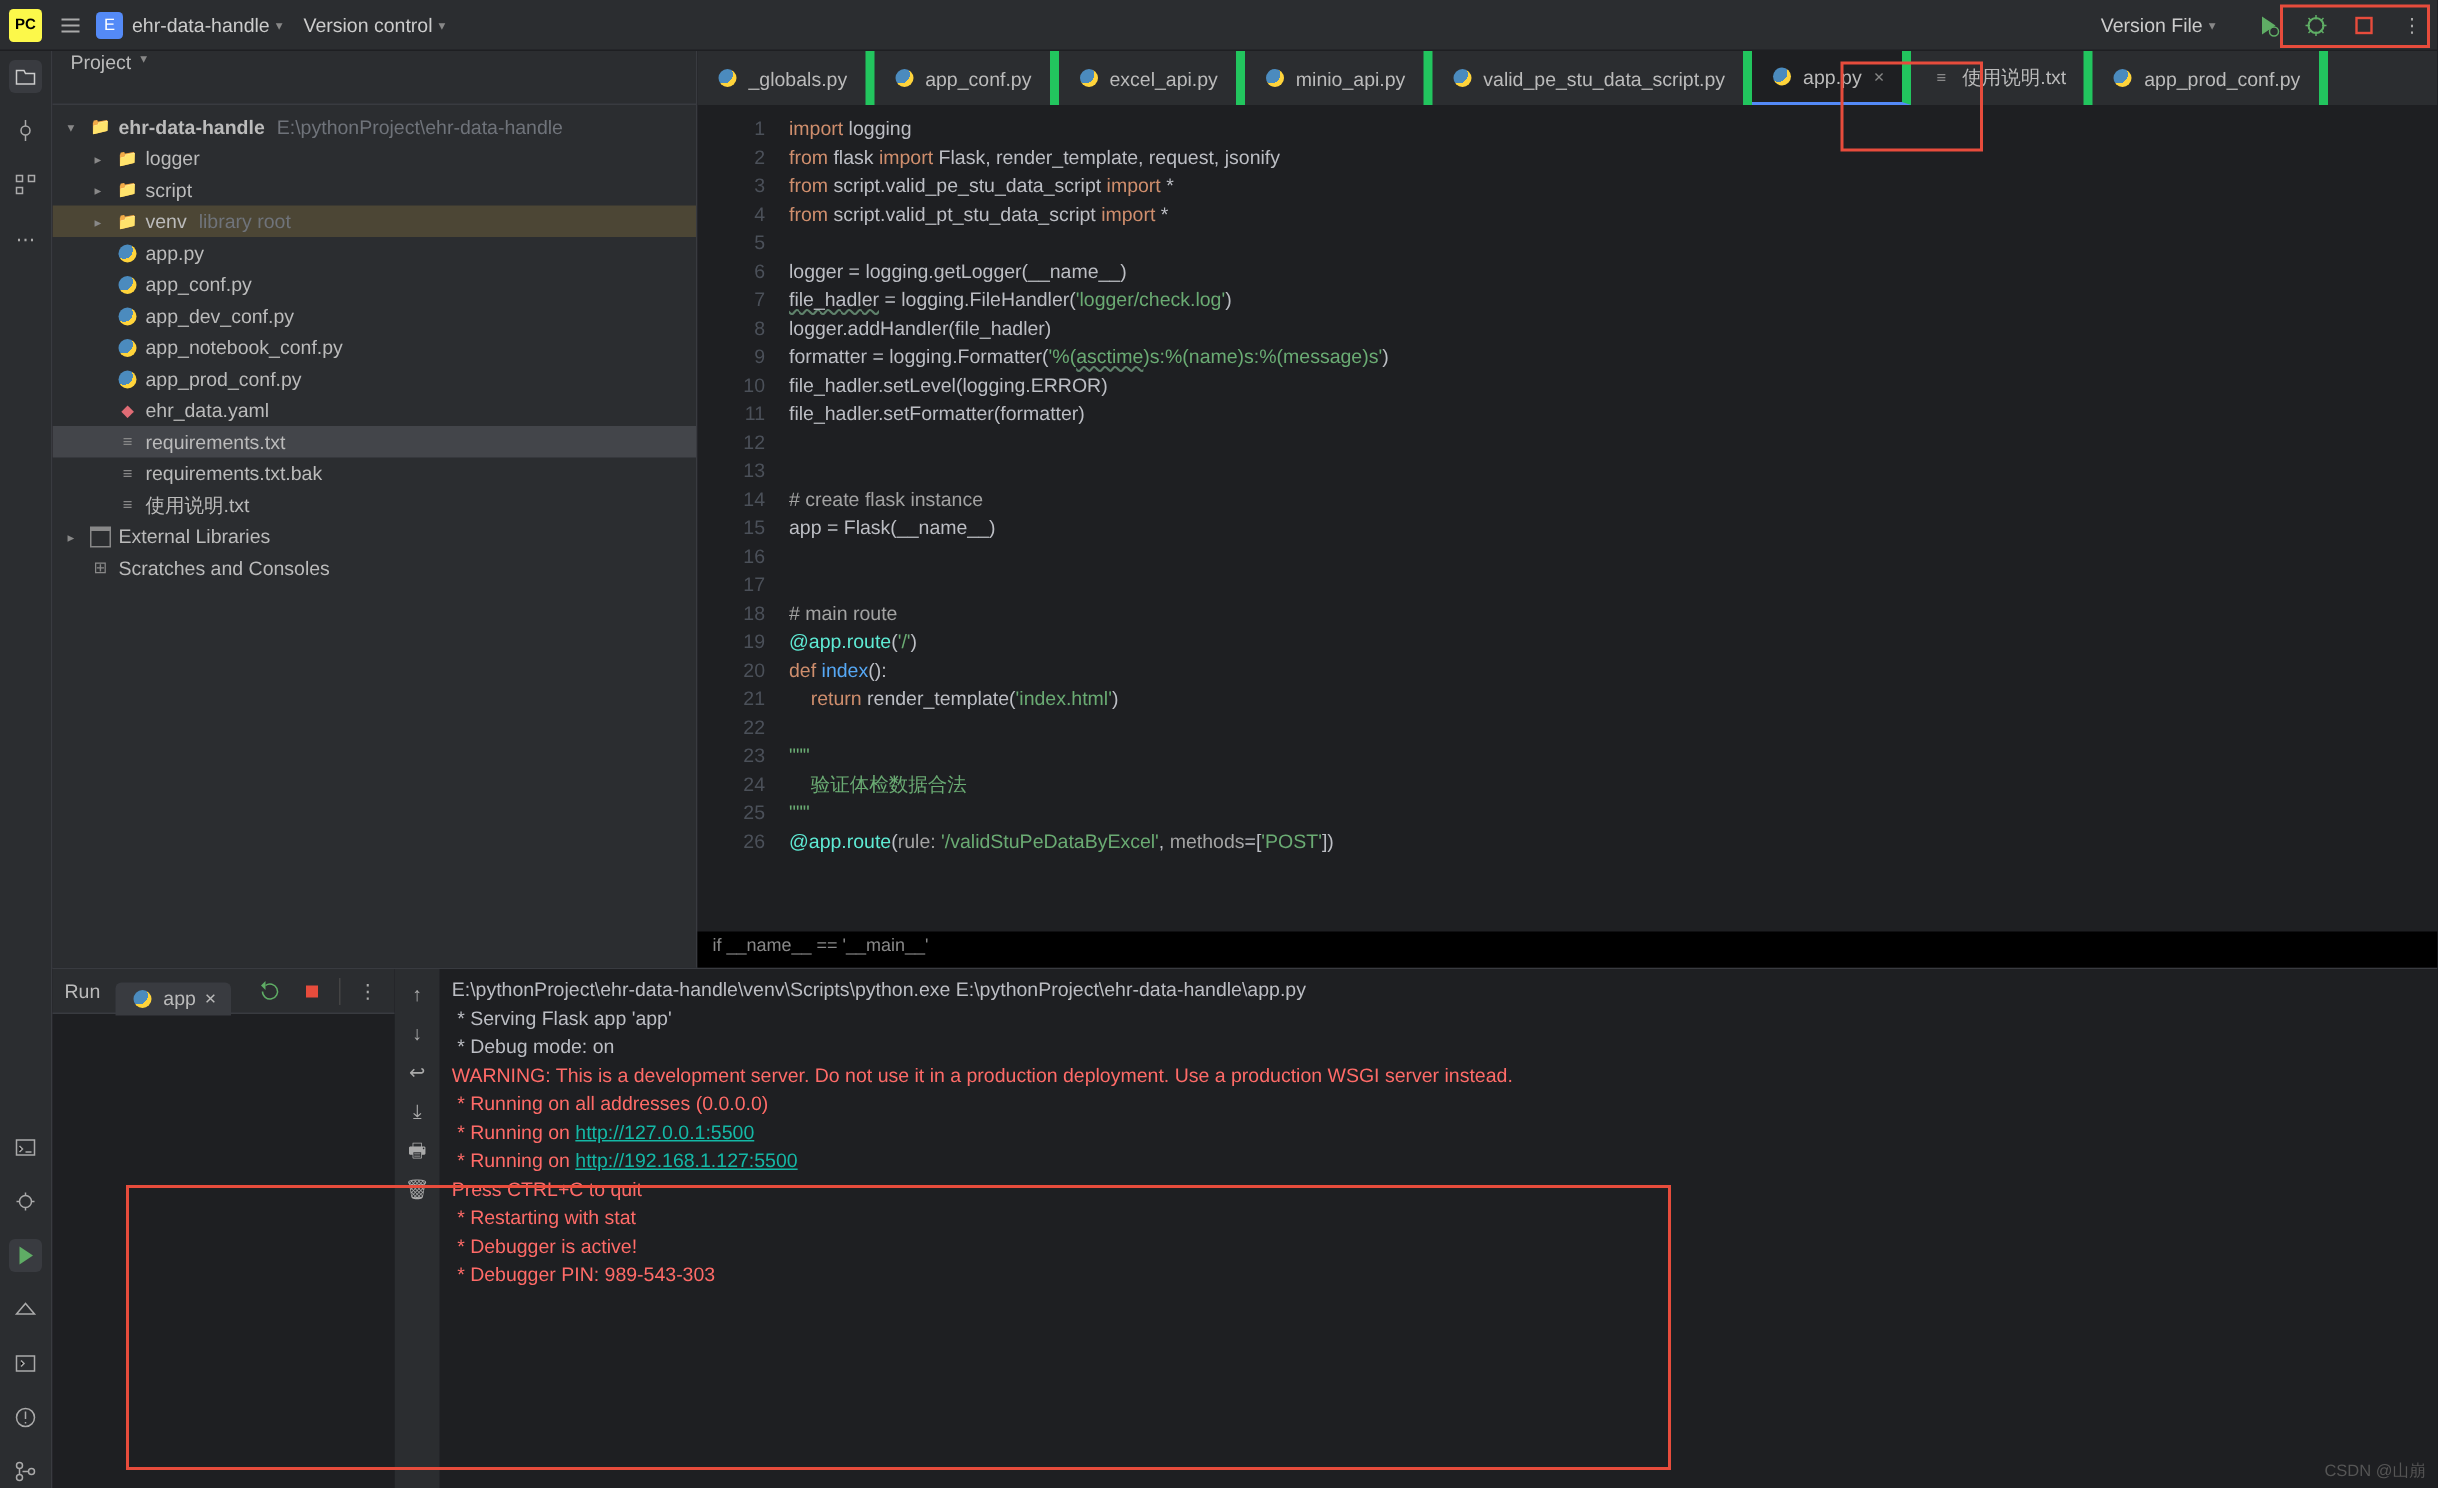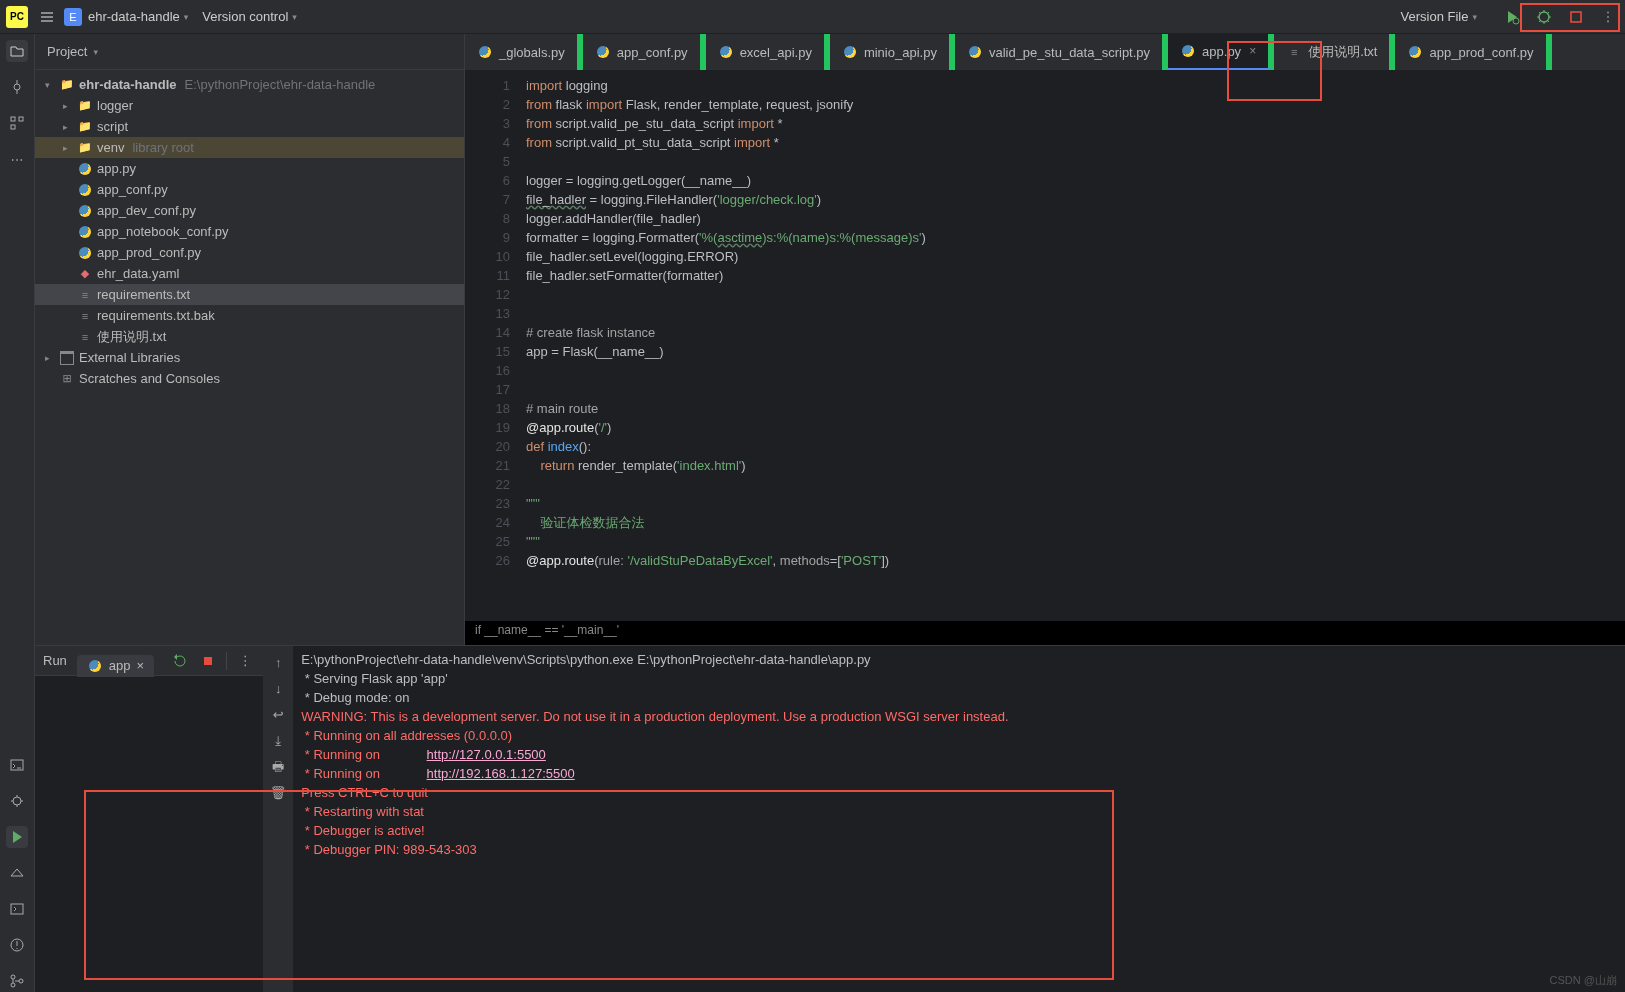--- a/index.html
+++ b/index.html
@@ -14,21 +14,21 @@
 .top-icon { width:22px;height:22px;display:flex;align-items:center;justify-content:center;cursor:pointer;color:#aaa;}
 .top-icon.green { color:#5fad65;}
 .red-box { position:absolute;border:2px solid #e74c3c;pointer-events:none;z-index:50;}
 .layout { display:flex;height:calc(100% - 34px);}
 .left-rail { width:35px;background:#2b2d30;border-right:1px solid #393b40;display:flex;flex-direction:column;align-items:center;padding-top:6px;gap:14px;}
 .rail-icon { width:22px;height:22px;display:flex;align-items:center;justify-content:center;color:#aaa;cursor:pointer;}
 .rail-icon.active { background:#393b40;border-radius:4px;}
 .main-col { flex:1;display:flex;flex-direction:column;}
 .upper { flex:1;display:flex;min-height:0;border-bottom:1px solid #393b40;}
 .project-panel { width:430px;background:#2b2d30;border-right:1px solid #393b40;display:flex;flex-direction:column;}
-.proj-header { height:36px;display:flex;align-items:center;padding:0 12px;border-bottom:1px solid #393b40;}
+.proj-header { height:36px;display:flex;align-items:flex-start;padding:0 12px;border-bottom:1px solid #393b40;}
 .proj-header .chev{margin-left:6px;font-size:9px;color:#888;}
 .tree { padding:4px 0;overflow:auto;font-size:13px;}
 .tree-row { display:flex;align-items:center;height:21px;padding-left:10px;cursor:pointer;gap:4px;}
 .tree-row.selected{background:#43454a;}
 .tree-row.highlight{background:#4c4635;}
 .indent1{padding-left:28px;}
 .twisty{width:10px;color:#888;font-size:9px;}
 .fico{width:16px;height:16px;display:inline-flex;align-items:center;justify-content:center;font-size:11px;}
 .fico.dir{color:#ced0d6;}
 .fico.py::before{content:"";width:12px;height:12px;border-radius:50%;background:radial-gradient(circle at 30% 30%,#4b8bbe 50%,#ffd43b 50%);} 
@@ -37,35 +37,35 @@
 .fico.lib::before{content:"";width:12px;height:10px;border:1px solid #888;border-top:3px solid #888;}
 .tree-row .path{color:#6f737a;margin-left:4px;}
 .editor-area { flex:1;display:flex;flex-direction:column;background:#1e1f22;min-width:0;}
 .tabs { height:36px;display:flex;align-items:stretch;background:#2b2d30;overflow:hidden;}
 .tab { display:flex;align-items:center;padding:0 12px;gap:6px;color:#bbb;border-right:6px solid #22c55e;cursor:pointer;font-size:13px;white-space:nowrap;}
 .tab.active{background:#1e1f22;border-bottom:2px solid #548af7;}
 .tab .close{color:#888;font-size:12px;margin-left:2px;}
 .code-wrap { flex:1;display:flex;overflow:hidden;font-family:"JetBrains Mono",Consolas,monospace;font-size:13px;line-height:19px;}
 .gutter{width:55px;text-align:right;padding:6px 10px 0 0;color:#4b5059;user-select:none;}
 .code{flex:1;padding:6px 0 0 6px;overflow:auto;white-space:pre;color:#bcbec4;}
-.kw{color:#cf8e6d;} .str{color:#6aab73;} .cm{color:#a3a3a3;} .fn{color:#56a8f5;} .dec{color:#e5e5e5;}
+.kw{color:#cf8e6d;} .str{color:#6aab73;} .cm{color:#a3a3a3;} .fn{color:#56a8f5;} .dec{color:#5eead4;}
 .ul{text-decoration:underline wavy #5f826b;}
 .crumb{height:24px;padding:2px 10px;color:#888;font-size:12px;background:#000000;}
 .run-panel { height:346px;display:flex;flex-direction:row;background:#1e1f22;}
 .run-header { height:30px;display:flex;align-items:center;background:#2b2d30;padding:0 8px;border-bottom:1px solid #393b40;}
 .run-header .title{margin-right:10px;}
 .run-tab{display:flex;align-items:center;gap:6px;background:#393b40;padding:3px 10px;border-radius:4px 4px 0 0;position:relative;top:5px;}
 .run-toolbar{height:30px;display:flex;align-items:center;padding:0 8px;gap:8px;background:#2b2d30;border-bottom:1px solid #393b40;}
 .tb-icon{width:20px;height:20px;display:flex;align-items:center;justify-content:center;cursor:pointer;color:#aaa;}
 .tb-icon.stop{color:#e74c3c;}
 .run-body{flex:1;display:flex;overflow:hidden;font-family:Consolas,monospace;font-size:13px;line-height:19px;}
 .run-gutter{width:30px;display:flex;flex-direction:column;align-items:center;padding-top:6px;gap:6px;background:#2b2d30;}
 .console{flex:1;padding:4px 8px;overflow:auto;white-space:pre;color:#bcbec4;}
 .console .red{color:#ff6b68;}
-.console .link{color:#f9a8d4;text-decoration:underline;cursor:pointer;margin-left:43px;}
+.console .link{color:#14b8a6;text-decoration:underline;cursor:pointer;}
 .watermark{position:absolute;right:8px;bottom:4px;color:#555;font-size:11px;}
 svg{width:16px;height:16px;}
 </style>
 </head>
 <body>
 
 <div class="red-box" style="top:3px;right:5px;width:100px;height:29px;"></div>
 <div class="red-box" style="top:41px;left:1227px;width:95px;height:60px;"></div>
 <div class="red-box" style="top:790px;left:84px;width:1030px;height:190px;"></div>
 

